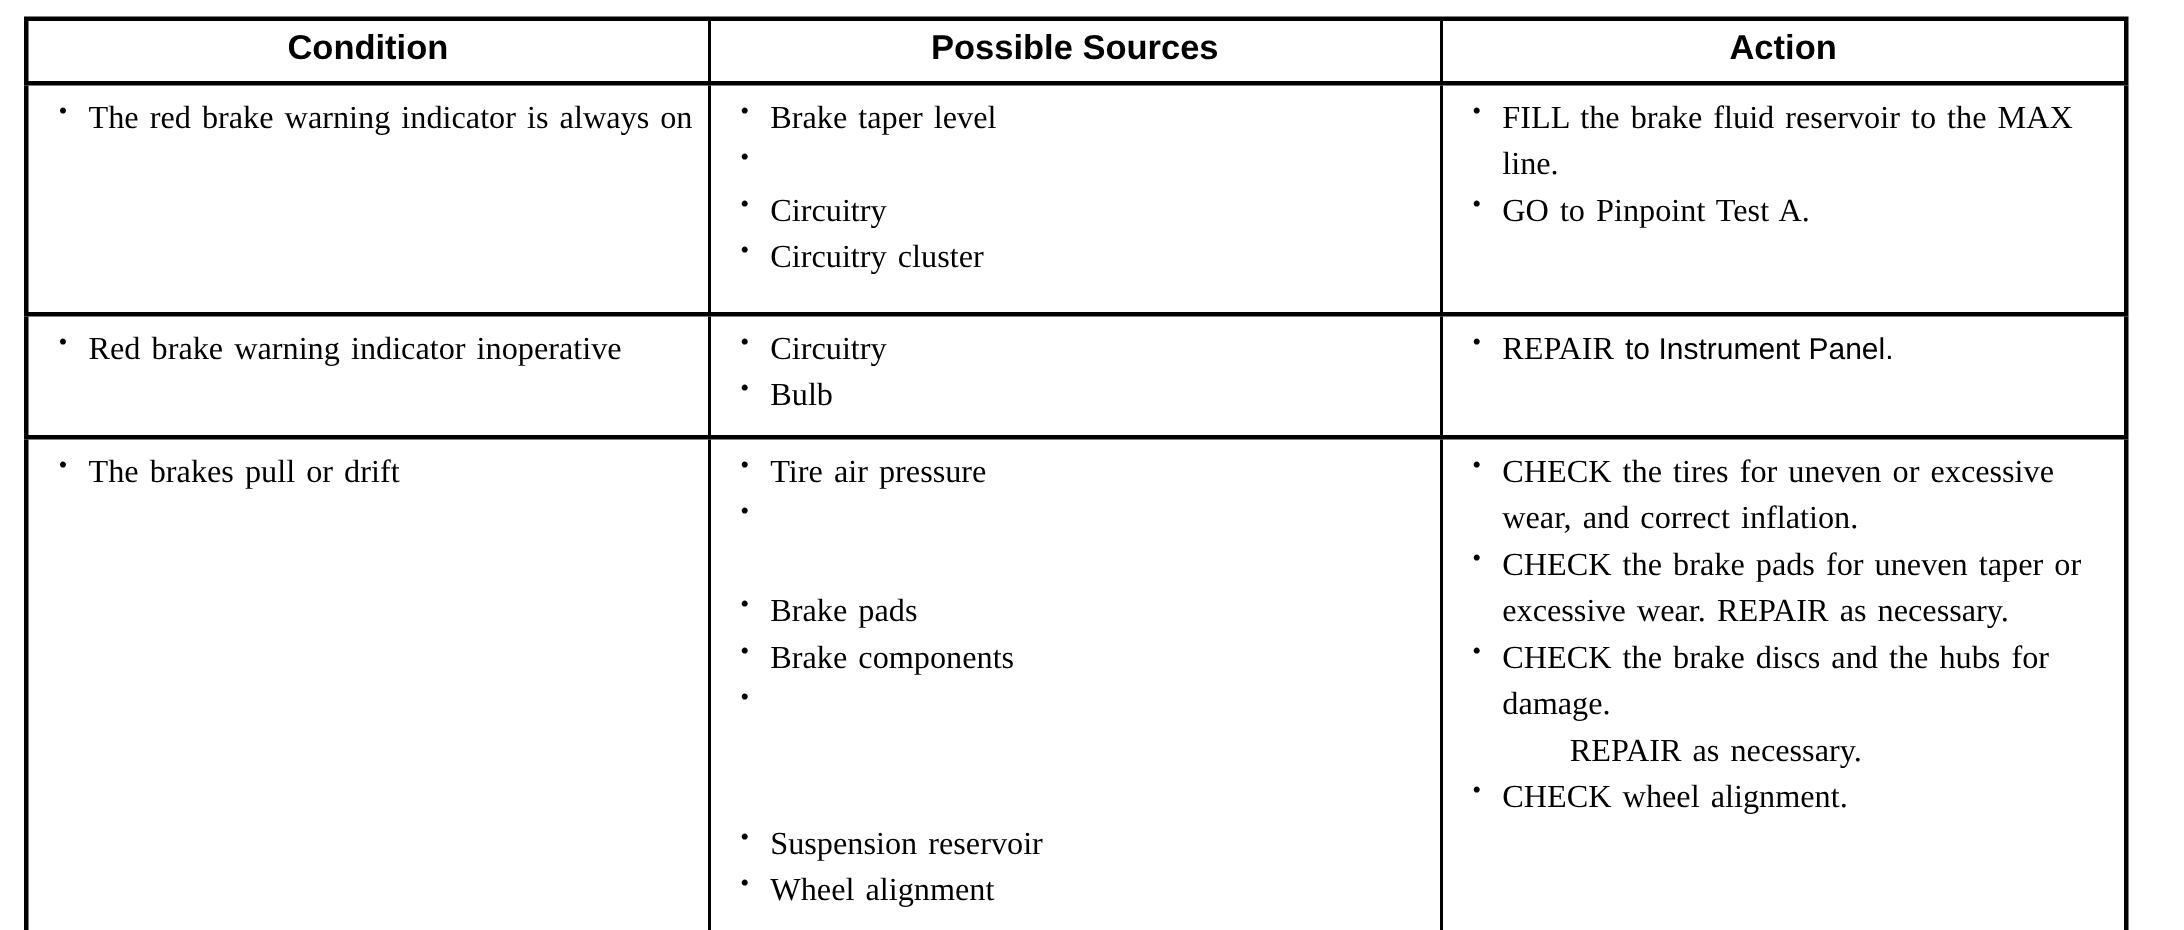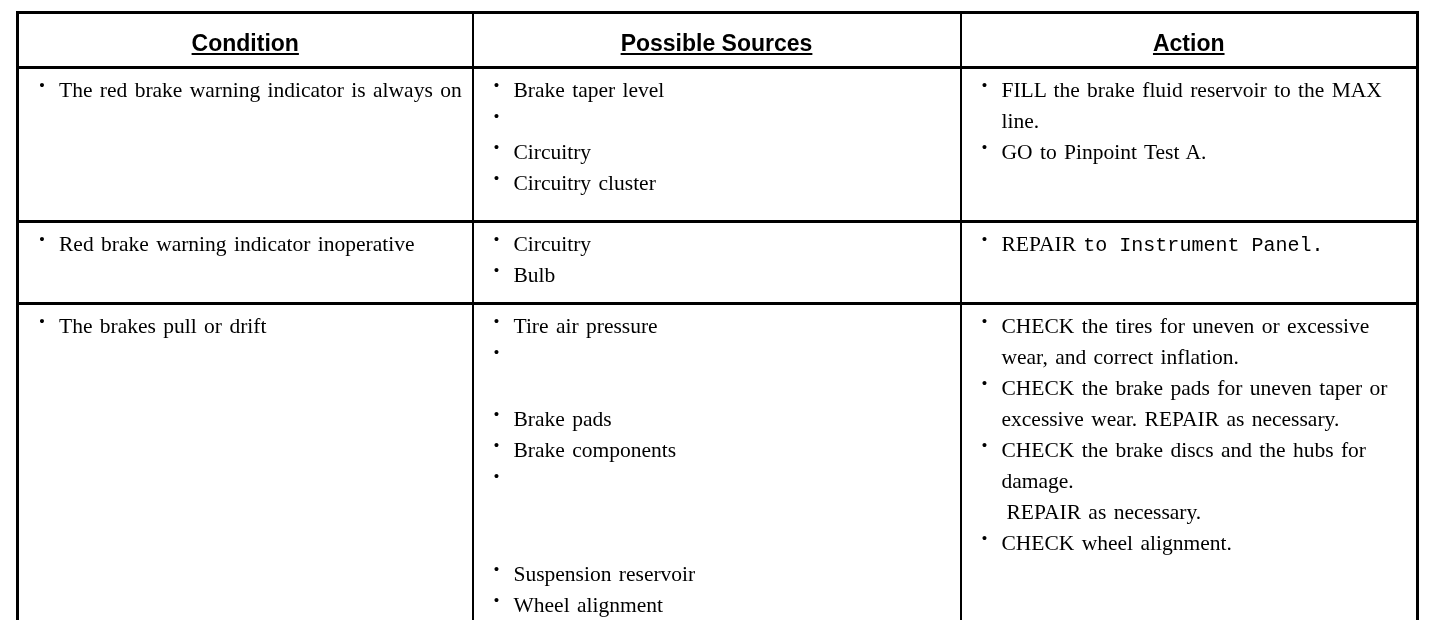--- a/index.html
+++ b/index.html
@@ -36,24 +36,23 @@
   table.diag col.c-action    { width: 457px; }
 
   table.diag th {
     border: 3px solid #000;
     border-left-width: 2px;
     border-right-width: 2px;
     font-family: "Liberation Sans", "DejaVu Sans", sans-serif;
     font-weight: bold;
     font-size: 23px;
     text-align: center;
-    padding: 16px 0 9px 0;
+    padding: 4px 0 9px 0;
     vertical-align: middle;
     letter-spacing: 0px;
-    text-decoration: underline;
   }
 
   table.diag td {
     border: 3px solid #000;
     border-left-width: 2px;
     border-right-width: 2px;
     vertical-align: top;
     padding: 6px 4px 6px 0;
   }
 
@@ -72,34 +71,34 @@
   }
   ul.blist > li::before {
     content: "\2022";
     position: absolute;
     left: 20px;
     top: -1px;
     font-size: 17px;
     line-height: inherit;
   }
   ul.blist > li.cont::before { content: ""; }
-  ul.blist > li.cont { padding-left: 45px; }
+  ul.blist > li.cont { padding-left: 85px; }
 
   
   li.spacer {
     height: 31px;
   }
   li.spacer::before { content: ""; }
   li.spacer2 { height: 62px; }
   li.spacer2::before { content: ""; }
   li.spacer3 { height: 93px; }
   li.spacer3::before { content: ""; }
 
   .sans-run {
-    font-family: Liberation Mono, monospace;
+    font-family: Liberation Sans, sans-serif;
     font-size: 20px;
     word-spacing: 0px;
   }
 
   .row-condition  { height: 139px; }
   .row-condition2 { height: 67px;  }
   .row-condition3 { height: 348px; }
 </style>
 </head>
 <body>

